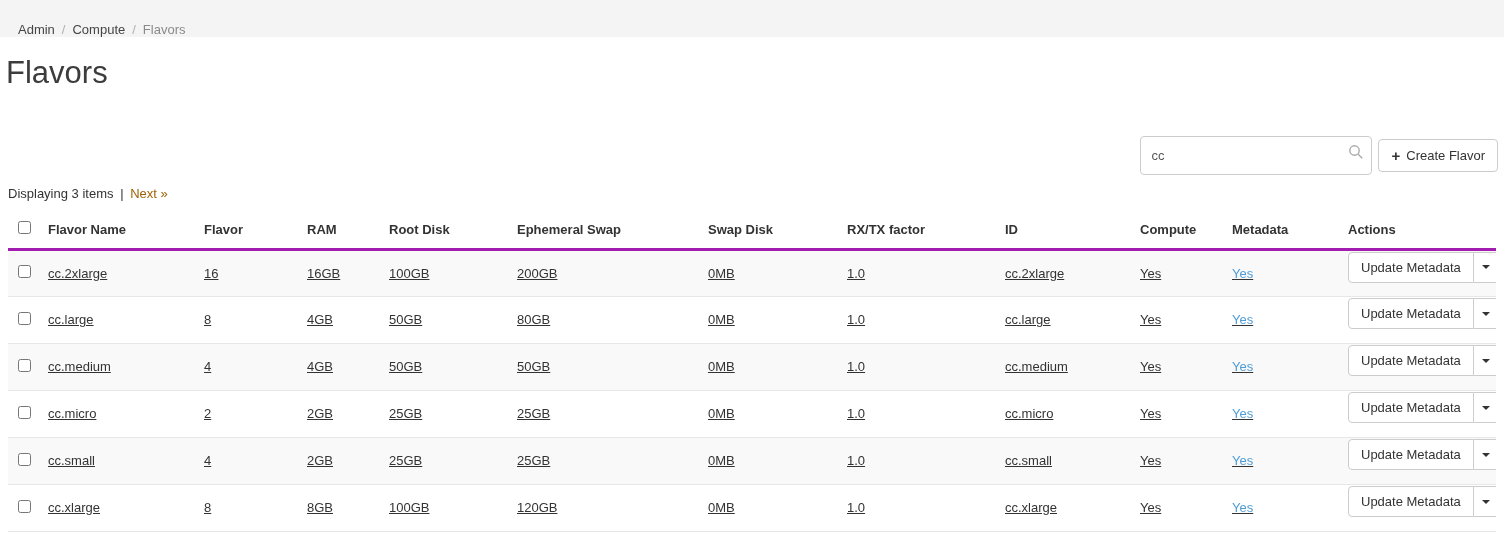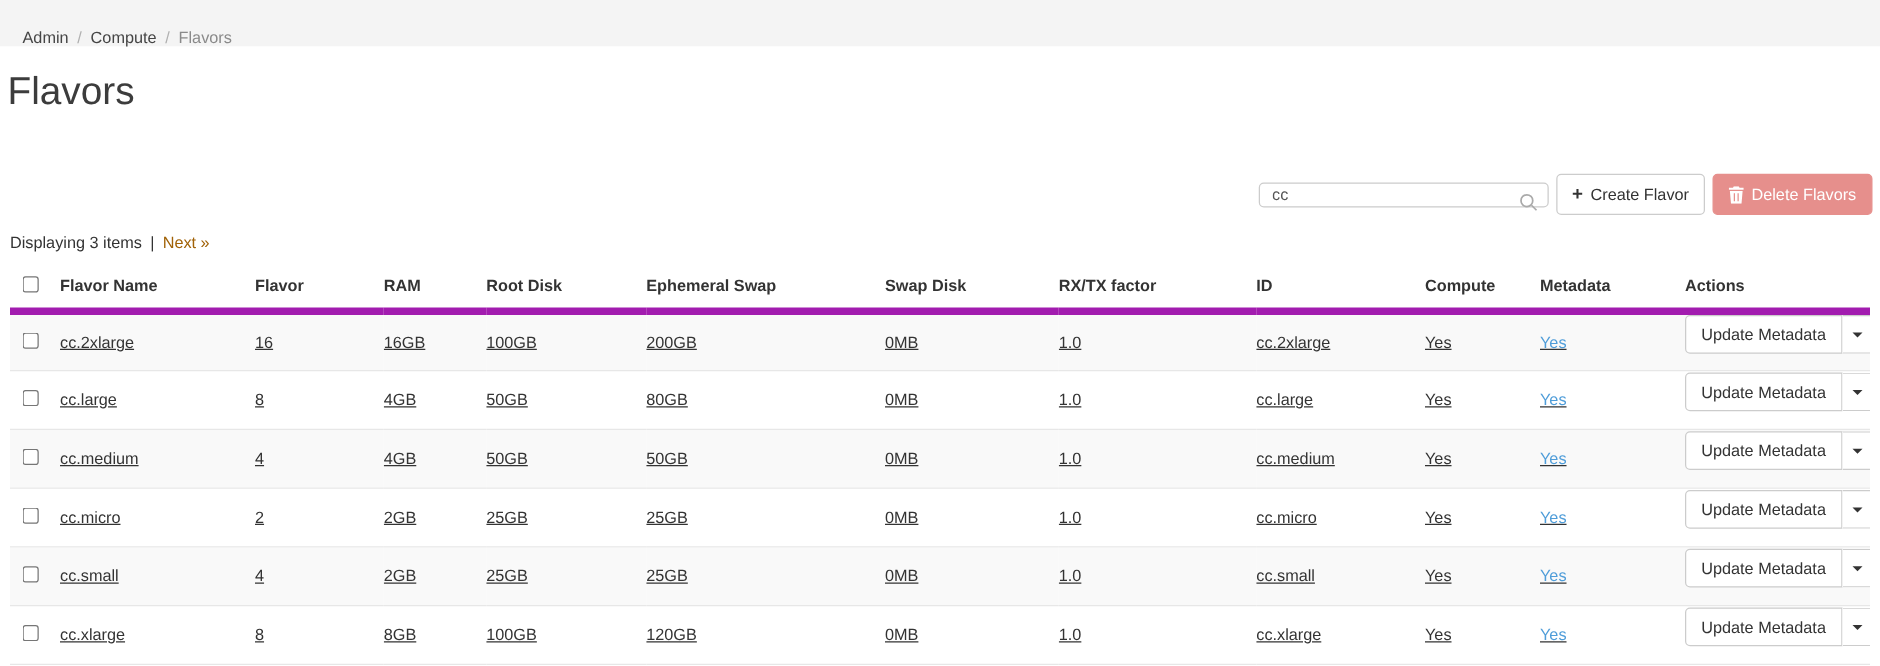--- a/index.html
+++ b/index.html
@@ -13,21 +13,21 @@
   .crumb-sep { color: #b0b0b0; margin: 0 7px; }
   .crumb-current { color: #8a8a8a; }
 
   
   .page-title { font-size: 31px; font-weight: 400; color: #3c3c3c;
     margin: 18px 0 0 6px; line-height: 36px; }
 
   
   .toolbar { margin-top: 48px; height: 33px; display: flex;
     justify-content: flex-end; align-items: center; padding-right: 6px; gap: 6px; }
-  .search-box { position: relative; width: 232px; height: 20px; }
+  .search-box { position: relative; width: 232px; height: 39px; }
   .search-box input { width: 100%; height: 100%; border: 1px solid #cccccc;
     border-radius: 4px; padding: 0 30px 0 10px; font-size: 13px; color: #555;
     font-family: "Liberation Sans", sans-serif; outline: none; }
   .search-icon { position: absolute; right: 8px; top: 8px; width: 16px; height: 16px;
     cursor: pointer; }
   .btn { display: inline-flex; align-items: center; gap: 6px; height: 33px;
     padding: 0 12px; background: #fff; border: 1px solid #cccccc; border-radius: 4px;
     font-size: 13px; color: #333; cursor: pointer;
     font-family: "Liberation Sans", sans-serif; }
   .plus-icon { font-weight: 700; font-size: 15px; line-height: 1; }
@@ -36,21 +36,21 @@
 
   
   .summary-line { margin: 14px 0 0 8px; font-size: 13px; color: #333; }
   .summary-line a { color: #a16207; text-decoration: none; cursor: pointer; }
   .summary-sep { color: #333; margin: 0 3px; }
 
   
   table { width: 1488px; margin: 10px 0 0 8px; border-collapse: collapse;
     table-layout: fixed; font-size: 13px; color: #333; }
   thead th { text-align: left; font-weight: 700; height: 38px;
-    vertical-align: middle; border-bottom: 6px solid #a21caf; cursor: pointer;
+    vertical-align: middle; border-bottom: 3px solid #a21caf; cursor: pointer;
     overflow: hidden; white-space: nowrap; }
   tbody tr { height: 47px; border-bottom: 1px solid #e7e7e7; background: #fff; text-decoration: underline; }
   tbody tr:nth-child(odd) { background: #f9f9f9; }
   td { vertical-align: middle; overflow: hidden; white-space: nowrap; }
   .col-check { padding-left: 10px; }
   input[type="checkbox"] { width: 13px; height: 13px; cursor: pointer; }
   .metadata-link { color: #4f9dd9; text-decoration: none; cursor: pointer; }
   .col-actions { text-align: right; padding-right: 6px; }
 
   
@@ -81,26 +81,20 @@
   <div class="search-box">
     <input type="text" value="cc" style="">
     <svg class="search-icon" viewBox="0 0 16 16">
       <circle cx="6.5" cy="6.5" r="4.7" fill="none" stroke="#aaaaaa" stroke-width="1.4"></circle>
       <line x1="10.2" y1="10.2" x2="14.2" y2="14.2" stroke="#aaaaaa" stroke-width="1.4"></line>
     </svg>
   </div>
   <button class="btn">
     <span class="plus-icon">+</span>
     <span>Create Flavor</span>
-  </button>
-  <button class="btn btn-danger-disabled">
-    <svg width="12" height="14" viewBox="0 0 12 14">
-      <path fill="#ffffff" d="M4 0h4l.6 1.2H12v1.5H0V1.2h3.4zM.9 3.7h10.2L10.2 14H1.8zM4 5.5v6.5h1V5.5zM7 5.5v6.5h1V5.5z"></path>
-    </svg>
-    <span>Delete Flavors</span>
   </button>
 </div>
 
 <div class="summary-line">
   <span>Displaying 3 items</span>
   <span class="summary-sep">|</span>
   <a>Next »</a>
 </div>
 
 <table>

